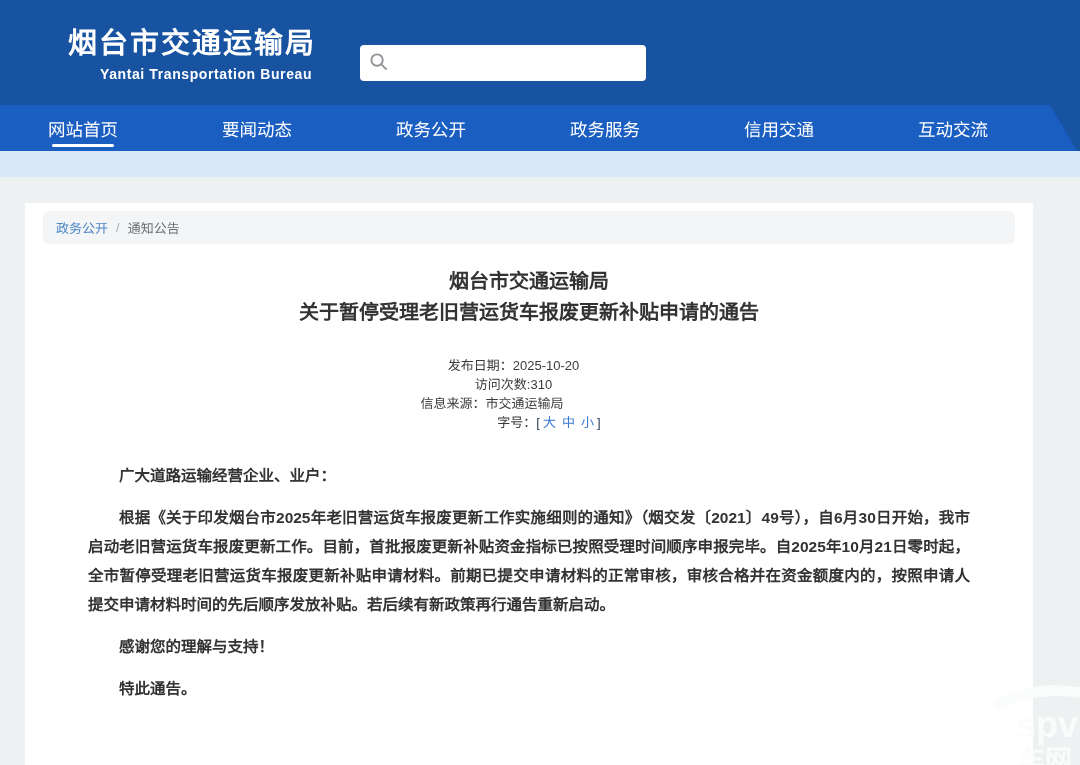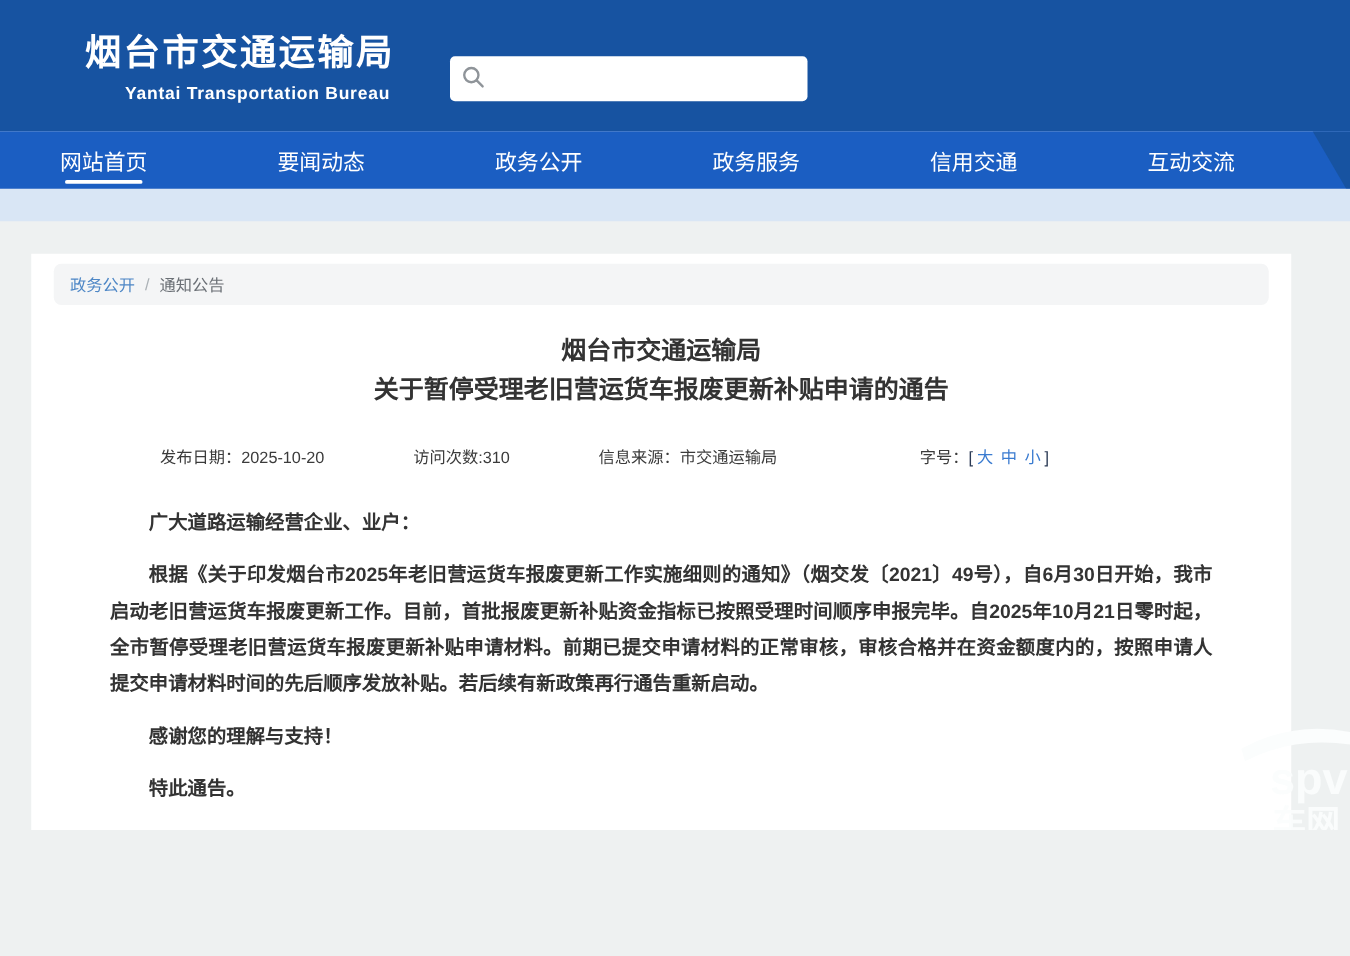--- a/index.html
+++ b/index.html
@@ -2,21 +2,21 @@
 <html lang="zh-CN"><head>
 <meta charset="utf-8">
 <style>
   * { margin: 0; padding: 0; box-sizing: border-box; }
   html, body { width: 1080px; height: 765px; overflow: hidden; }
   body {
     font-family: "Liberation Sans", "DejaVu Sans", sans-serif;
     background: #eef1f1;
     position: relative;
   }
-  .page { position: relative; width: 1080px; height: 664px; overflow: hidden; }
+  .page { position: relative; width: 1080px; height: 765px; overflow: hidden; }
 
   
   .site-header {
     height: 105px;
     background: #1753a1;
     position: relative;
   }
   .logo-block { position: absolute; left: 68px; top: 27px; }
   .logo-cn {
     color: #ffffff; font-size: 29px; font-weight: bold;
@@ -89,20 +89,21 @@
   .article { padding: 0 45px; }
   .article-title {
     margin-top: 22px; text-align: center;
     font-size: 20px; font-weight: bold; color: #333333; line-height: 31px;
   }
   .meta-row {
     margin-top: 27px;
     display: flex; align-items: center;
     font-size: 13px; color: #3b3b3b;
     padding-left: 40px;
+    flex-direction: column;
   }
   .meta-item { white-space: nowrap; }
   .meta-date { margin-right: 71px; }
   .meta-visits { margin-right: 71px; }
   .meta-source { margin-right: 114px; }
   .fontsize-link {
     color: #3a7bd0; text-decoration: none; cursor: pointer; margin: 0 3px;
   }
   .bracket { color: #2b3a55; }
 

